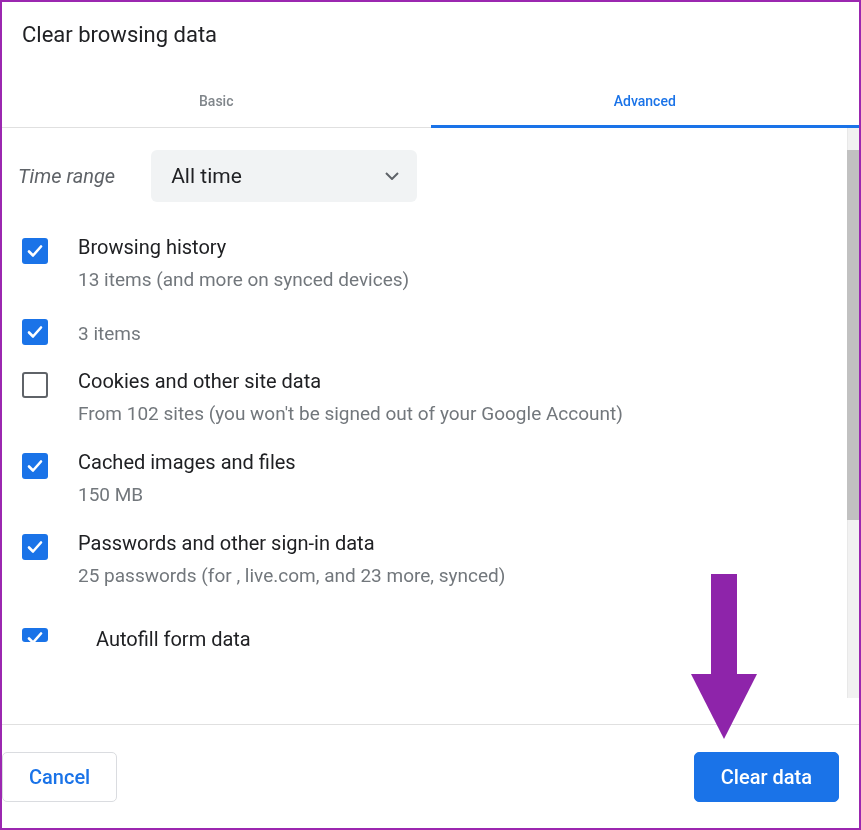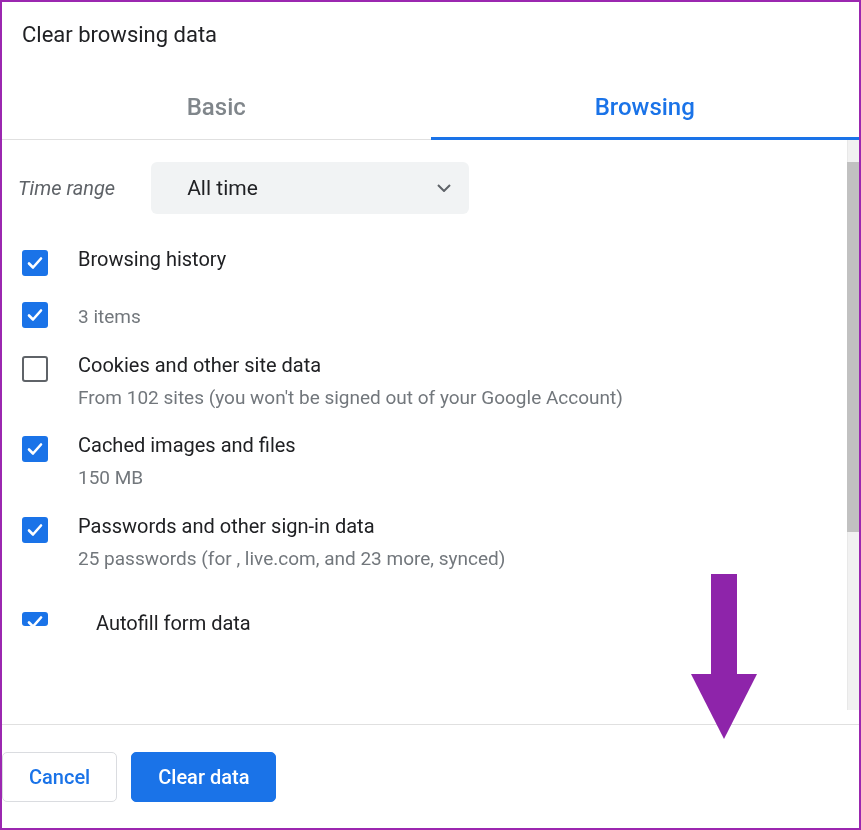--- a/index.html
+++ b/index.html
@@ -20,21 +20,21 @@
     }
     .tabs {
       display: flex;
       margin-top: 30px;
       border-bottom: 1px solid #e0e0e0;
     }
     .tab {
       flex: 1;
       text-align: center;
       padding: 16px 0 18px 0;
-      font-size: 24px;
+      font-size: 14px;
       font-weight: 500;
       color: #80868b;
       cursor: pointer;
       position: relative;
     }
     .tab.active {
       color: #1a73e8;
     }
     .tab.active::after {
       content: '';
@@ -76,23 +76,23 @@
       color: #5f6368;
       padding-right: 36px;
       font-style: italic;
     }
     .dropdown {
       display: flex;
       align-items: center;
       justify-content: space-between;
       background: #f1f3f4;
       border-radius: 6px;
-      width: 318px;
+      width: 266px;
       height: 52px;
-      padding: 0 18px 0 36px;
+      padding: 0 18px 0 20px;
       cursor: pointer;
     }
     .dropdown-value {
       font-size: 21px;
       color: #202124;
     }
     .dropdown-caret {
       display: inline-flex;
     }
     .item {
@@ -135,21 +135,21 @@
       line-height: 1.35;
     }
     .item.cut { margin-top: 16px; gap: 18px; }
     .item.cut .checkbox { margin-top: 2px; }
     .footer {
       position: absolute;
       left: 0; right: 0; bottom: 0;
       height: 104px;
       border-top: 1px solid #e0e0e0;
       display: flex;
-      justify-content: flex-start;
+      justify-content: space-between;
       align-items: center;
       padding-right: 20px;
       gap: 14px;
       background: #fff;
     }
     .btn {
       height: 50px;
       border-radius: 5px;
       font-size: 20px;
       font-weight: 500;
@@ -179,21 +179,21 @@
   </style>
 </head>
 <body>
 
 <div class="frame">
 
   <div class="title">Clear browsing data</div>
 
   <div class="tabs">
     <div class="tab">Basic</div>
-    <div class="tab active">Browsing</div>
+    <div class="tab active">Advanced</div>
   </div>
 
   <div class="body">
     <div class="scrollbar-track">
       <div class="scrollbar-thumb"></div>
     </div>
 
     <div class="time-row">
       <div class="time-row-label">Time range</div>
       <div class="dropdown">
@@ -207,20 +207,21 @@
     </div>
 
     <div class="item">
       <span class="checkbox checked">
         <svg width="20" height="20" viewBox="0 0 20 20">
             <path d="M4 10.5 L8 14.5 L16 5.5" stroke="#fff" stroke-width="2.6" fill="none" stroke-linecap="round" stroke-linejoin="round"></path>
           </svg>
       </span>
       <div class="item-text">
         <div class="item-title">Browsing history</div>
+        <div class="item-sub">13 items (and more on synced devices)</div>
       </div>
     </div>
 
     <div class="item">
       <span class="checkbox checked">
         <svg width="20" height="20" viewBox="0 0 20 20">
             <path d="M4 10.5 L8 14.5 L16 5.5" stroke="#fff" stroke-width="2.6" fill="none" stroke-linecap="round" stroke-linejoin="round"></path>
           </svg>
       </span>
       <div class="item-text">

